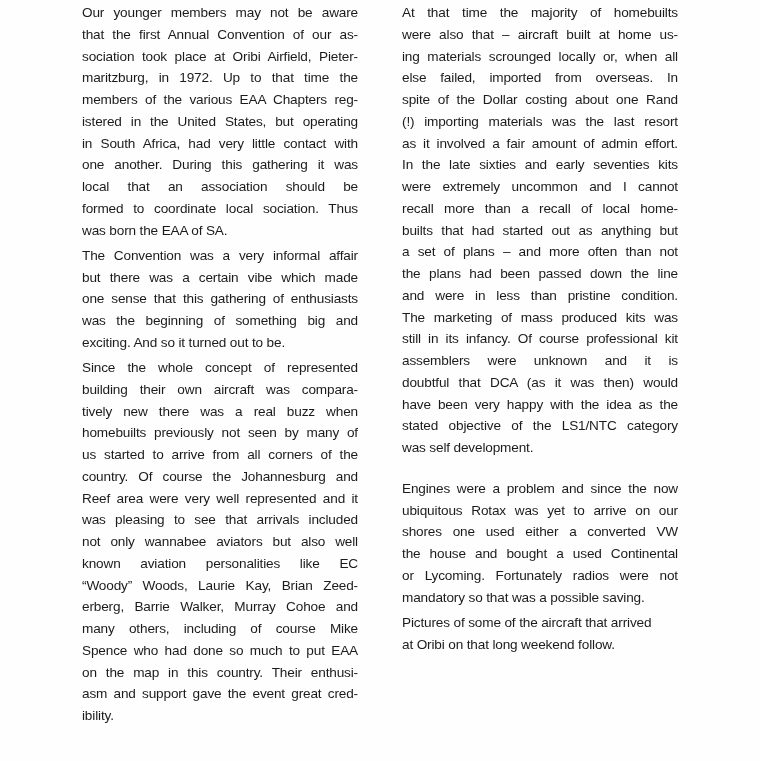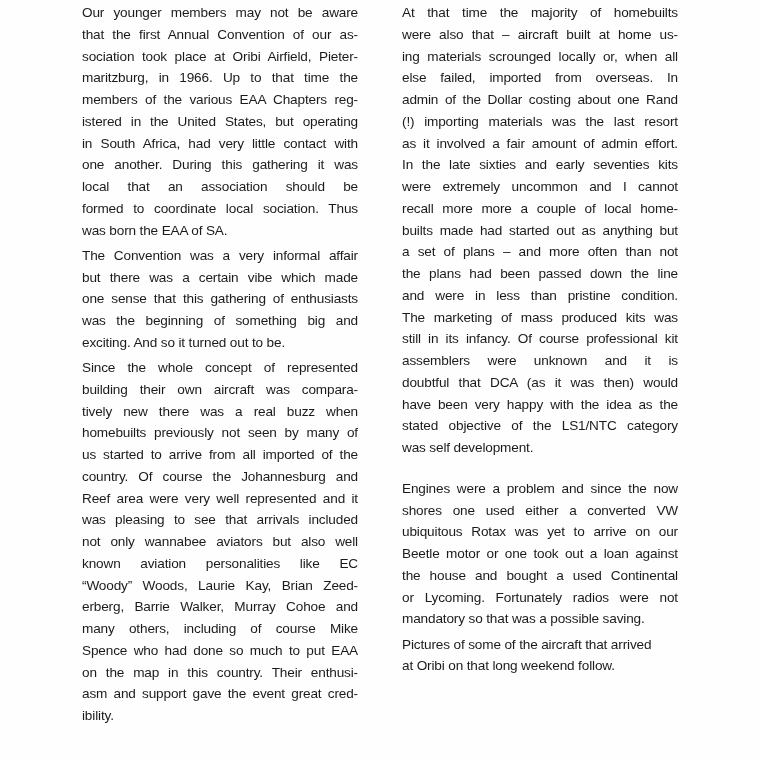--- a/index.html
+++ b/index.html
@@ -51,42 +51,42 @@
   </style>
 </head>
 <body>
 
 <div class="page">
   <div class="column col-left">
     <p class="para">
       <span class="line">Our younger members may not be aware</span>
       <span class="line">that the first Annual Convention of our as-</span>
       <span class="line">sociation took place at Oribi Airfield, Pieter-</span>
-      <span class="line">maritzburg, in 1966.  Up to that time the</span>
+      <span class="line">maritzburg, in 1972.  Up to that time the</span>
       <span class="line">members of the various EAA Chapters reg-</span>
       <span class="line">istered in the United States, but operating</span>
       <span class="line">in South Africa, had very little contact with</span>
       <span class="line">one another.  During this gathering it was</span>
       <span class="line">local that an association should be</span>
       <span class="line">formed to coordinate local sociation.  Thus</span>
       <span class="line last">was born the EAA of SA.</span>
     </p>
     <p class="para">
       <span class="line">The Convention was a very informal affair</span>
       <span class="line">but there was a certain vibe which made</span>
       <span class="line">one sense that this gathering of enthusiasts</span>
       <span class="line">was the beginning of something big and</span>
       <span class="line last">exciting.  And so it turned out to be.</span>
     </p>
     <p class="para">
       <span class="line">Since the whole concept of represented</span>
       <span class="line">building their own aircraft was compara-</span>
       <span class="line">tively new there was a real buzz when</span>
       <span class="line">homebuilts previously not seen by many of</span>
-      <span class="line">us started to arrive from all imported of the</span>
+      <span class="line">us started to arrive from all corners of the</span>
       <span class="line">country.  Of course the Johannesburg and</span>
       <span class="line">Reef area were very well represented and it</span>
       <span class="line">was pleasing to see that arrivals included</span>
       <span class="line">not only wannabee aviators but also well</span>
       <span class="line">known aviation personalities like EC</span>
       <span class="line">“Woody” Woods, Laurie Kay, Brian Zeed-</span>
       <span class="line">erberg, Barrie Walker, Murray Cohoe and</span>
       <span class="line">many others, including of course Mike</span>
       <span class="line">Spence who had done so much to put EAA</span>
       <span class="line">on the map in this country.  Their enthusi-</span>
@@ -94,43 +94,42 @@
       <span class="line last">ibility.</span>
     </p>
   </div>
 
   <div class="column col-right">
     <p class="para">
       <span class="line">At that time the majority of homebuilts</span>
       <span class="line">were also that – aircraft built at home  us-</span>
       <span class="line">ing materials scrounged locally or, when all</span>
       <span class="line">else failed, imported from overseas.   In</span>
-      <span class="line">admin of the Dollar costing about one Rand</span>
+      <span class="line">spite of the Dollar costing about one Rand</span>
       <span class="line">(!) importing materials was the last resort</span>
       <span class="line">as it involved a fair amount of admin effort.</span>
       <span class="line">In the late sixties and early seventies kits</span>
       <span class="line">were extremely uncommon and I cannot</span>
-      <span class="line">recall more more a couple of local home-</span>
-      <span class="line">builts made had started out as anything but</span>
+      <span class="line">recall more than a recall of local home-</span>
+      <span class="line">builts that had started out as anything but</span>
       <span class="line">a set of plans – and more often than not</span>
       <span class="line">the plans had been passed down the line</span>
       <span class="line">and were in less than pristine condition.</span>
       <span class="line">The marketing of mass produced kits was</span>
       <span class="line">still in its infancy.  Of course professional kit</span>
       <span class="line">assemblers were unknown and it is</span>
       <span class="line">doubtful that DCA (as it was then) would</span>
       <span class="line">have been very happy with the idea as the</span>
       <span class="line">stated objective of the LS1/NTC category</span>
       <span class="line last">was self development.</span>
     </p>
     <p class="para" style="margin-top:19px;">
       <span class="line">Engines were a problem and since the now</span>
+      <span class="line">ubiquitous Rotax was yet to arrive on our</span>
       <span class="line">shores one used either a converted VW</span>
-      <span class="line">ubiquitous Rotax was yet to arrive on our</span>
-      <span class="line">Beetle motor or one took out a loan against</span>
       <span class="line">the house and bought a used Continental</span>
       <span class="line">or Lycoming.   Fortunately radios were not</span>
       <span class="line last">mandatory so that was a possible saving.</span>
     </p>
     <p class="para">
       <span class="line last">Pictures of some of the aircraft that arrived</span>
       <span class="line last">at Oribi on that long weekend follow.</span>
     </p>
   </div>
 </div>

